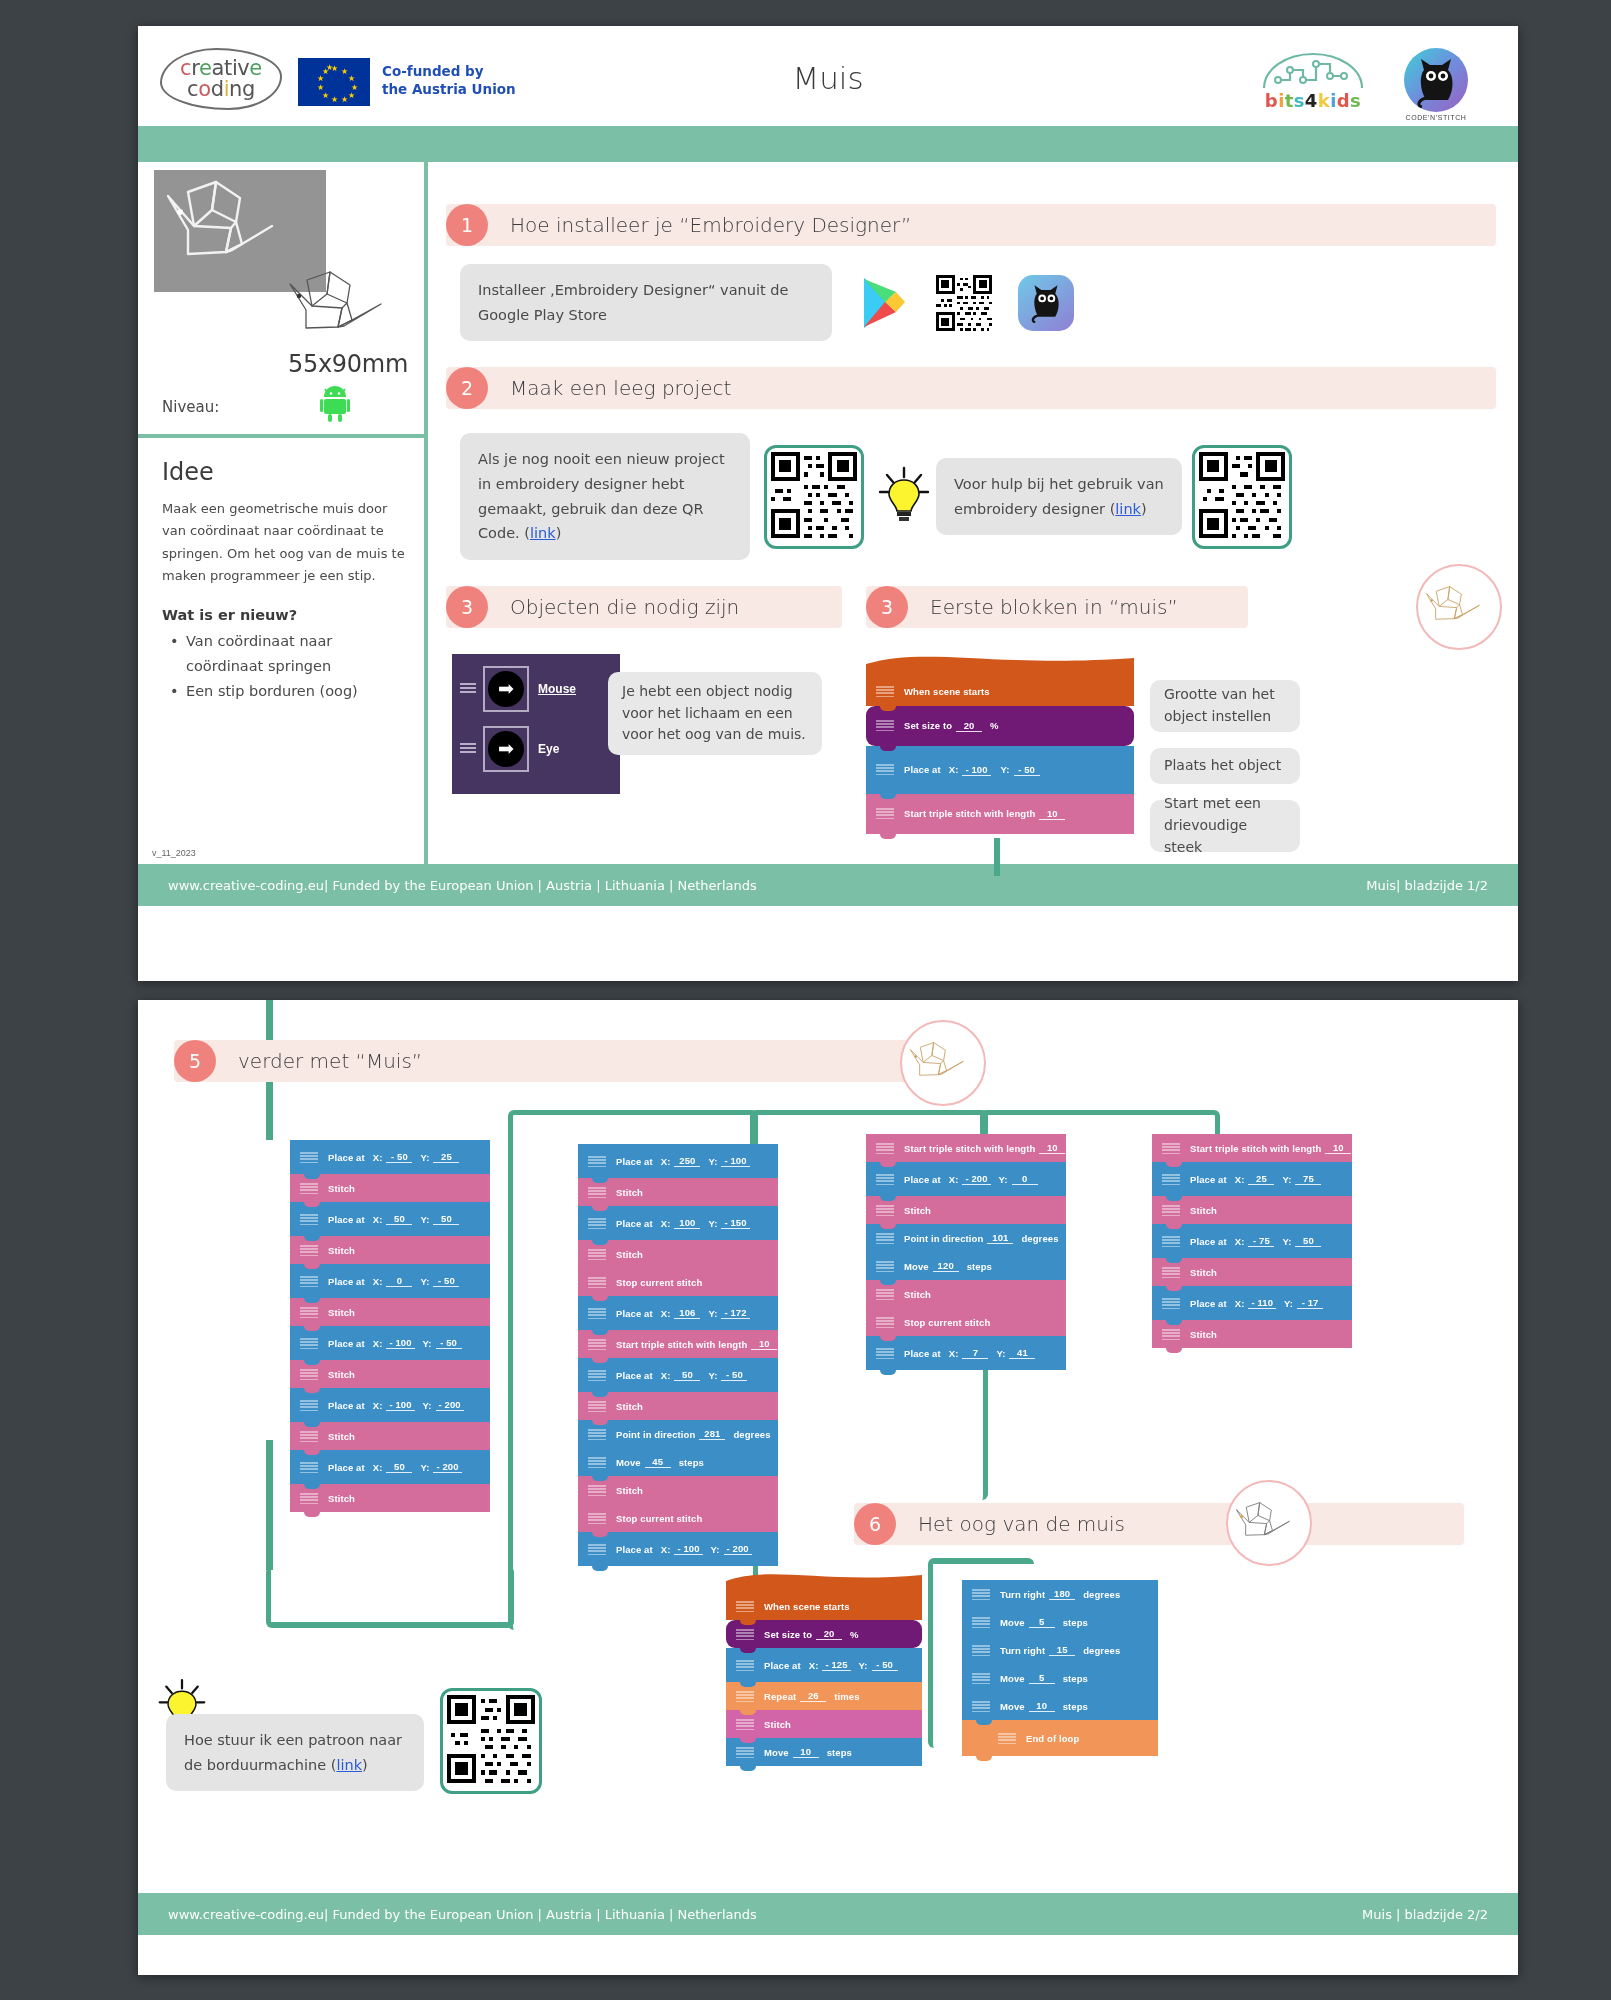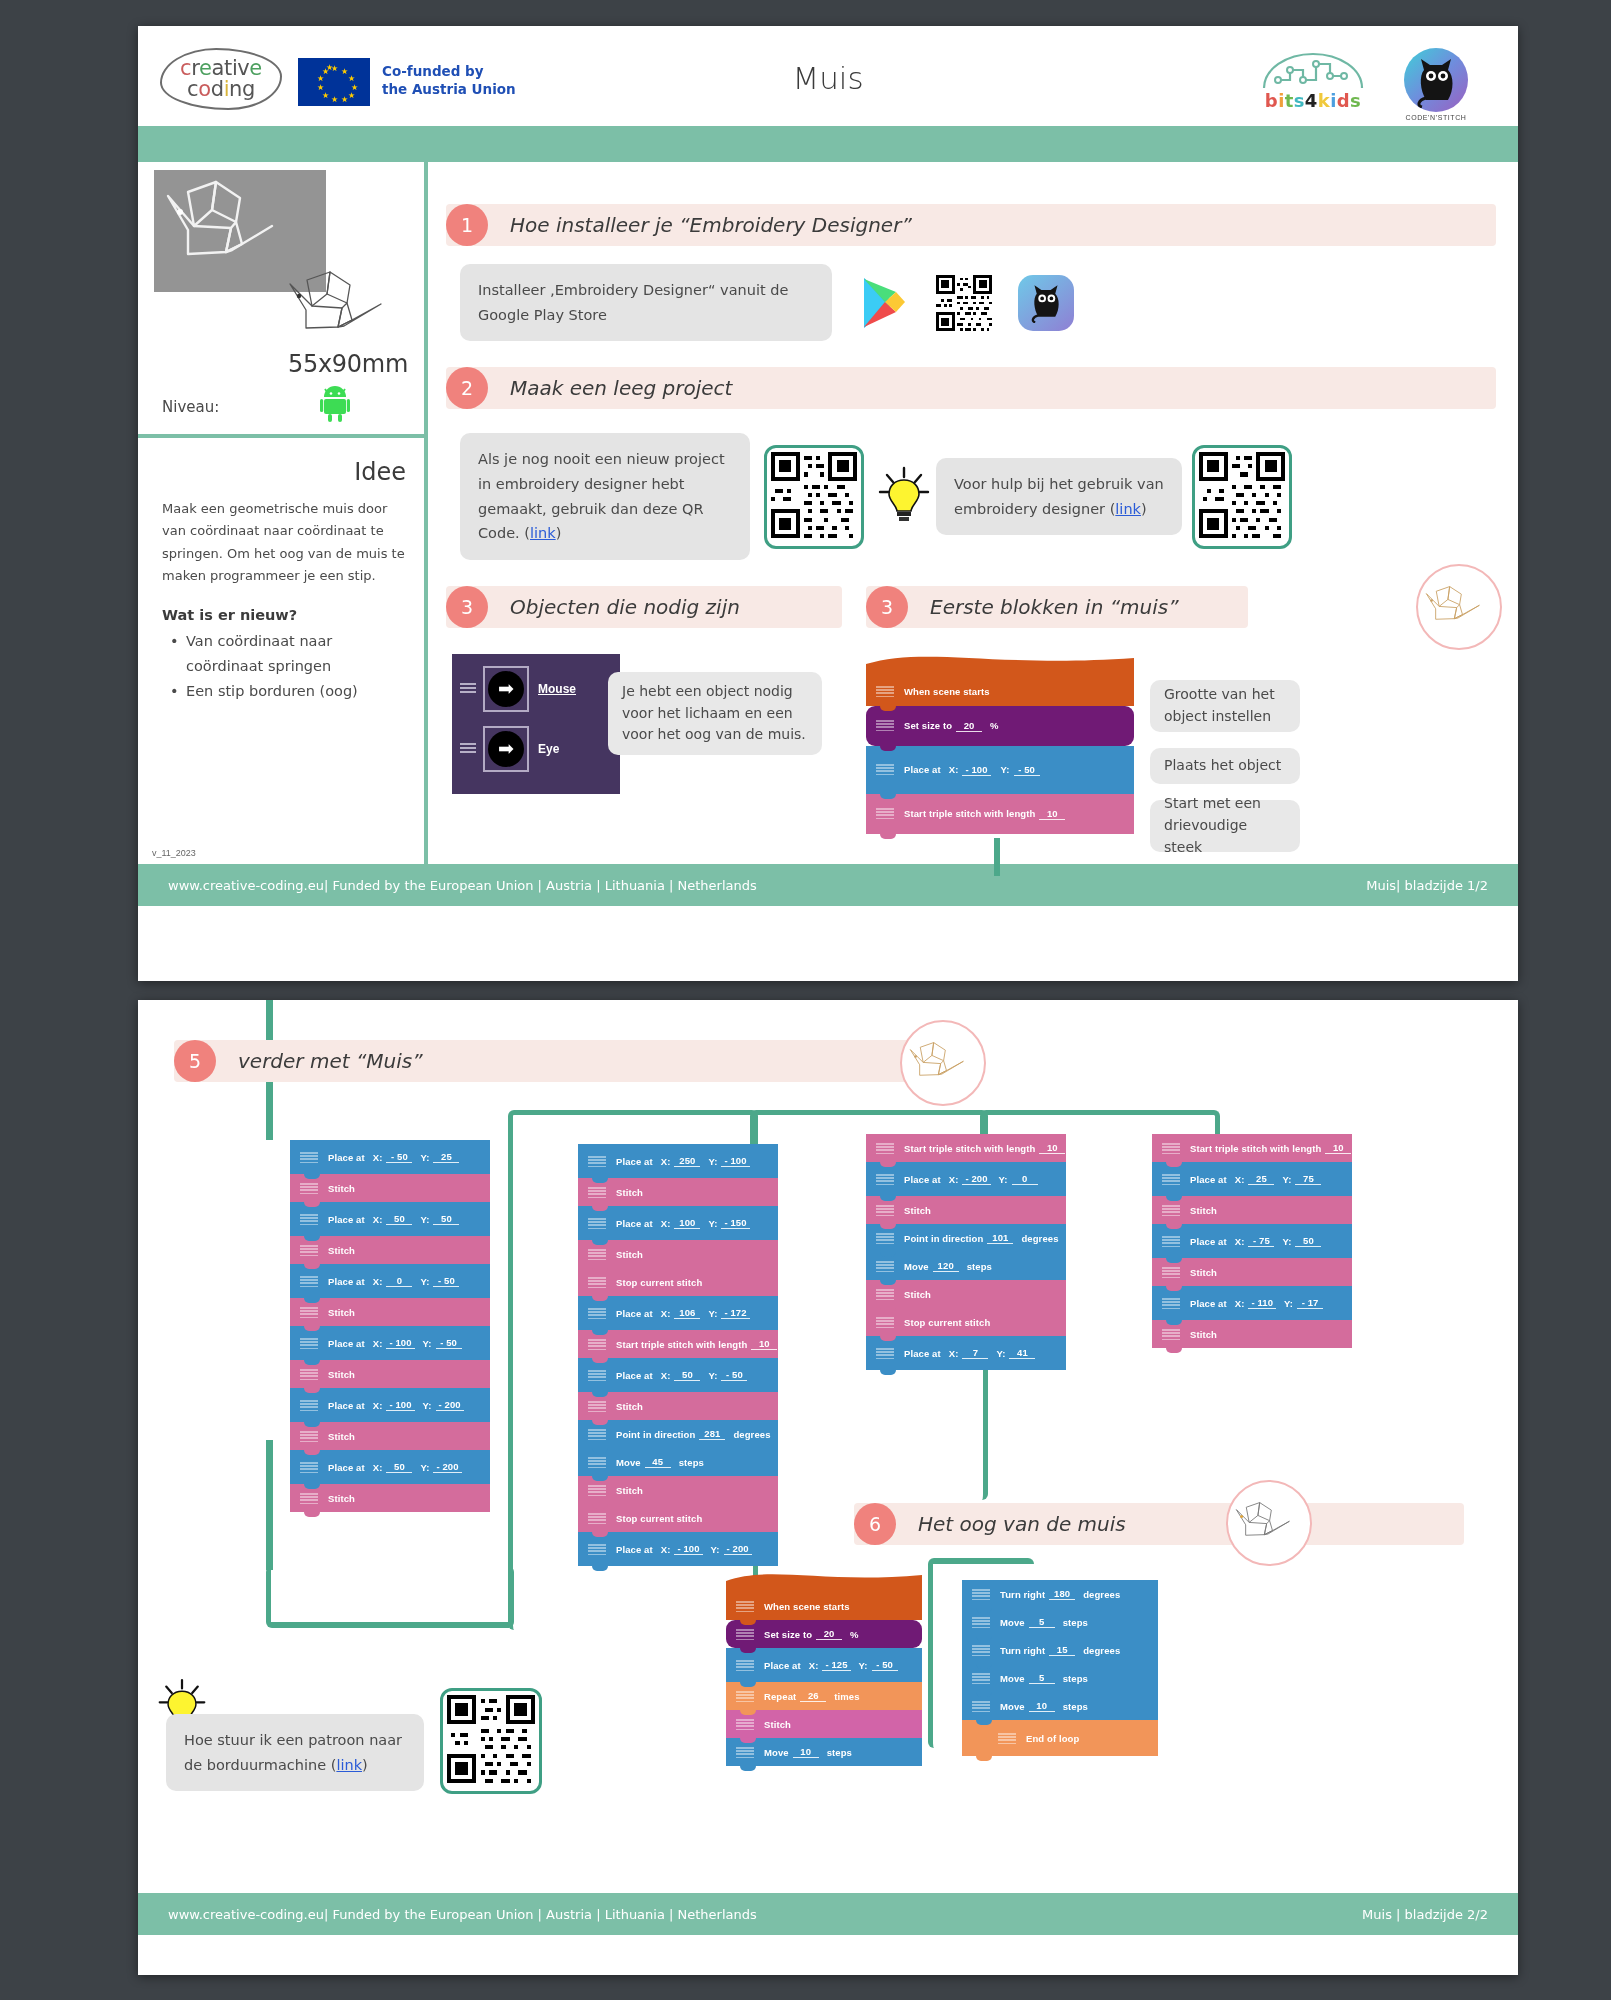--- a/index.html
+++ b/index.html
@@ -74,36 +74,36 @@
     position:absolute; left:150px; top:188px; width:120px; text-align:center;
     font-size: 24px; color:#3b3b3b; font-family:"DejaVu Sans",sans-serif; letter-spacing:-.3px;
   }
   .niveau {
     position:absolute; left:24px; top:236px; font-size:15px; color:#4a4a4a;
     font-family:"DejaVu Sans",sans-serif;
   }
   .android { position:absolute; left:182px; top:222px; }
   .lv-rule { position:absolute; left:0; right:0; top:272px; height:4px; background:#7cbfa7; }
   .idee { position:absolute; left:24px; top:296px; right:18px; }
-  .idee h2 { font-size:24px; font-weight:400; color:#3b3b3b; font-family:"DejaVu Sans",sans-serif; margin-bottom:12px;text-align:right; }
+  .idee h2 { font-size:24px; font-weight:400; color:#3b3b3b; font-family:"DejaVu Sans",sans-serif; margin-bottom:12px; }
   .idee p { font-size:13px; line-height:1.72; color:#4a4a4a; font-family:"DejaVu Sans",sans-serif; }
   .idee h3 { font-size:14.5px; color:#3b3b3b; margin-top:20px; font-family:"DejaVu Sans",sans-serif; }
   .idee ul { margin:6px 0 0 6px; list-style:none; }
   .idee li { font-size:14.5px; line-height:1.7; color:#4a4a4a; padding-left:18px; position:relative; font-family:"DejaVu Sans",sans-serif; }
   .idee li:before { content:"•"; position:absolute; left:2px; }
   .ver { position:absolute; left:14px; bottom:6px; font-size:9px; color:#666; }
 
   
   .step { display:flex; align-items:center; height:42px; background:#f8e9e5; border-radius:4px; position:relative; }
   .step .num {
     width:42px; height:42px; border-radius:50%; background:#f0827d; color:#fff;
     display:flex; align-items:center; justify-content:center; font-size:19px;
     font-family:"DejaVu Sans",sans-serif; flex:0 0 42px;
   }
-  .step .ttl { margin-left:22px; font-size:20px; color:#3b3b3b; font-family:"DejaVu Sans",sans-serif; font-weight:300;font-style:italic; }
+  .step .ttl { margin-left:22px; font-size:20px; color:#3b3b3b; font-family:"DejaVu Sans",sans-serif; font-weight:300; }
 
   .greybox {
     background:#e4e4e4; border-radius:10px; padding:14px 18px;
     font-size:14.5px; line-height:1.7; color:#4a4a4a; font-family:"DejaVu Sans",sans-serif;
   }
   .greybox a { color:#2a5bd7; }
   .qr-frame { border:3px solid #3f9f84; border-radius:12px; padding:4px; background:#fff; }
 
   
   .blk {

